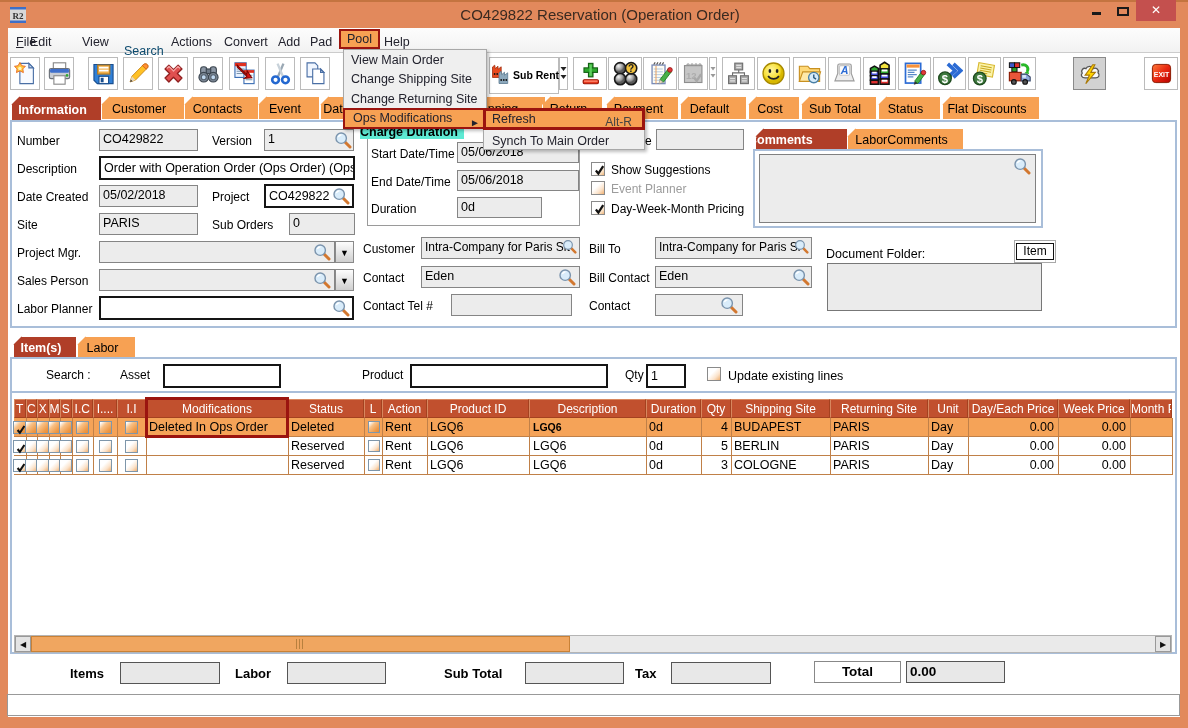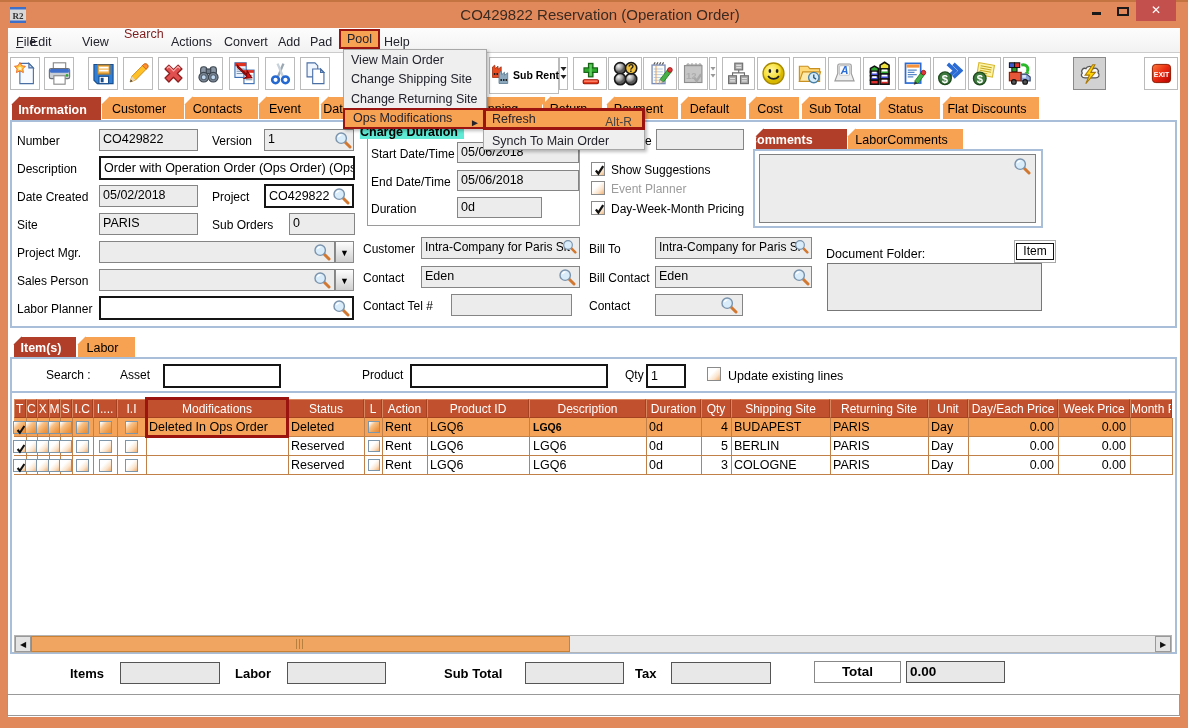--- a/index.html
+++ b/index.html
@@ -15,21 +15,21 @@
       <text x="8" y="11.5" font-size="9" font-weight="bold" fill="#333" text-anchor="middle" font-family="Liberation Serif">R2</text>
     </svg></div>
 <div class="a" style="left:300px;top:6px;width:600px;height:18px;font-size:15px;color:#3A2A20;text-align:center">CO429822 Reservation (Operation Order)</div>
 <div class="a" style="left:1092px;top:12px;width:9px;height:3px;background:#1A1A1A"></div>
 <div class="a" style="left:1117px;top:7px;width:12px;height:9px;border:2px solid #1A1A1A"></div>
 <div class="a" style="left:1136px;top:0;width:40px;height:21px;background:#C4504E;color:#fff;font-size:12px;text-align:center;line-height:20px">✕</div>
 <div class="a" style="left:8px;top:28px;width:1172px;height:25px;background:linear-gradient(#FDFDFD,#F2F2F2);border-bottom:1px solid #CCCCCC"></div>
 <div class="a" style="left:16px;top:35px;font-size:12.5px;color:#23232E;white-space:nowrap"><u>F</u>ile</div>
 <div class="a" style="left:30px;top:35px;font-size:12.5px;color:#23232E;white-space:nowrap">Edit</div>
 <div class="a" style="left:82px;top:35px;font-size:12.5px;color:#23232E;white-space:nowrap">View</div>
-<div class="a" style="left:124px;top:27px;font-size:12.5px;color:#7f1d1d;white-space:nowrap">Search</div>
+<div class="a" style="left:124px;top:44px;font-size:12.5px;color:#0c4a6e;white-space:nowrap">Search</div>
 <div class="a" style="left:171px;top:35px;font-size:12.5px;color:#23232E;white-space:nowrap">Actions</div>
 <div class="a" style="left:224px;top:35px;font-size:12.5px;color:#23232E;white-space:nowrap">Convert</div>
 <div class="a" style="left:278px;top:35px;font-size:12.5px;color:#23232E;white-space:nowrap">Add</div>
 <div class="a" style="left:310px;top:35px;font-size:12.5px;color:#23232E;white-space:nowrap">Pad</div>
 <div class="a" style="left:346px;top:35px;font-size:12.5px;color:#23232E;white-space:nowrap">Pool</div>
 <div class="a" style="left:384px;top:35px;font-size:12.5px;color:#23232E;white-space:nowrap">Help</div>
 <div class="a" style="left:339px;top:29px;width:41px;height:20px;background:#F7A153;border:2px solid #9B140F;color:#23232E;font-size:12.5px;text-align:center;line-height:17px">Pool</div>
 <div class="a" style="left:10px;top:57px;width:30px;height:33px;background:#fff;border:1px solid #BBBBBB;box-sizing:border-box;display:flex;align-items:center;justify-content:center">
     <svg width="27" height="27" viewBox="0 0 24 24">
       <path d="M7 3h8l4 4v14H7z" fill="#F7FAFF" stroke="#4A6FA5"></path>

